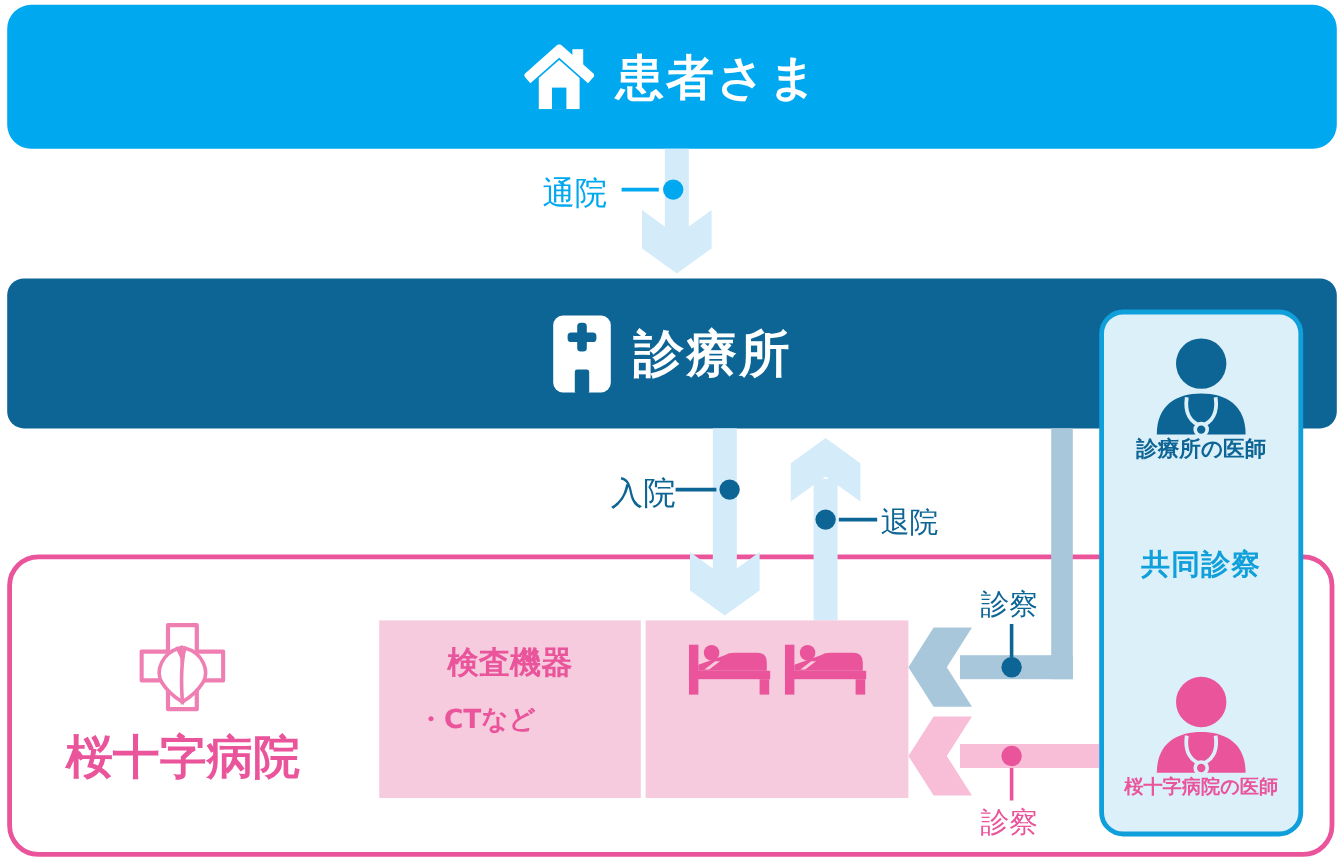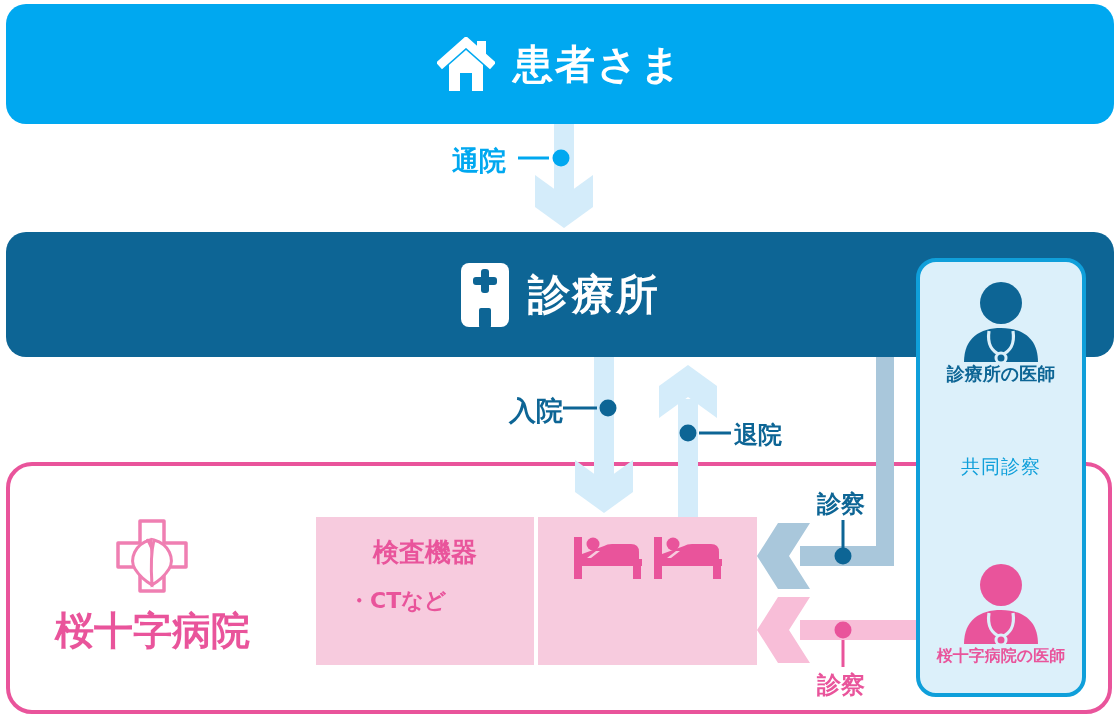--- a/index.html
+++ b/index.html
@@ -16,33 +16,33 @@
   }
   *{margin:0;padding:0;box-sizing:border-box;}
   html,body{background:#fff;}
   body{font-family:"DejaVu Sans","Liberation Sans",sans-serif;}
   .diagram{position:relative;width:1120px;height:721px;background:#fff;overflow:hidden;}
 
   
   .bar{position:absolute;left:6px;width:1108px;border-radius:20px;
        display:flex;align-items:center;justify-content:center;gap:18px;z-index:1;}
   .bar-patient{top:4px;height:120px;background:var(--bright-blue);}
-  .bar-clinic{top:232px;height:125px;background:var(--dark-blue);}
+  .bar-clinic{top:232px;height:125px;background:var(--dark-blue);border-radius:14px;}
   .bar-label{color:#fff;font-weight:bold;font-size:40px;letter-spacing:2px;}
   .bar-clinic .bar-label{font-size:42px;}
 
   
   .hospital-box{position:absolute;left:6px;top:462px;width:1106px;height:252px;
       background:#fff;border:4px solid var(--pink);border-radius:26px;z-index:1;}
 
   
   .overlay{position:absolute;left:0;top:0;z-index:2;pointer-events:none;}
 
   
-  .flow-label{position:absolute;font-weight:bold;z-index:5;white-space:nowrap;}
+  .flow-label{position:absolute;font-weight:normal;z-index:5;white-space:nowrap;}
   .lbl-tsuin{left:452px;top:143px;font-size:27px;color:var(--bright-blue);}
   .lbl-nyuin{left:509px;top:393px;font-size:27px;color:var(--dark-blue);}
   .lbl-taiin{left:734px;top:419px;font-size:24px;color:var(--dark-blue);}
   .lbl-exam-top{left:817px;top:488px;font-size:24px;color:var(--dark-blue);}
   .lbl-exam-bottom{left:817px;top:669px;font-size:24px;color:var(--pink);}
 
   
   .hospital-logo{position:absolute;left:116px;top:518px;z-index:3;}
   .hospital-name{position:absolute;left:55px;top:604px;width:210px;z-index:3;
       font-size:39px;font-weight:bold;color:var(--pink);white-space:nowrap;}
@@ -54,21 +54,21 @@
   .equip-item{font-size:22px;font-weight:bold;color:var(--pink);line-height:34px;}
   .beds-row{display:flex;justify-content:center;gap:12px;margin-top:20px;}
 
   
   .panel{position:absolute;left:916px;top:258px;width:170px;height:439px;
       background:var(--panel-bg);border:4px solid var(--panel-border);border-radius:20px;z-index:4;}
   .panel > *{position:absolute;left:0;width:100%;text-align:center;}
   .panel-icon{display:flex;justify-content:center;}
   .icon-clinic-doctor{top:16px;}
   .panel-lbl-clinic-doctor{top:100px;font-size:18px;font-weight:bold;color:var(--dark-blue);}
-  .panel-lbl-joint{top:192px;font-size:19px;font-weight:normal;color:var(--panel-border);letter-spacing:1px;}
+  .panel-lbl-joint{top:192px;font-size:24px;font-weight:bold;color:var(--panel-border);letter-spacing:1px;}
   .icon-hospital-doctor{top:298px;}
   .panel-lbl-hospital-doctor{top:384px;font-size:16px;font-weight:bold;color:var(--pink);}
 </style>
 </head>
 <body>
 
 <div class="diagram">
 
   <div class="bar bar-patient">
     <svg width="58" height="54" viewBox="0 0 58 54">

